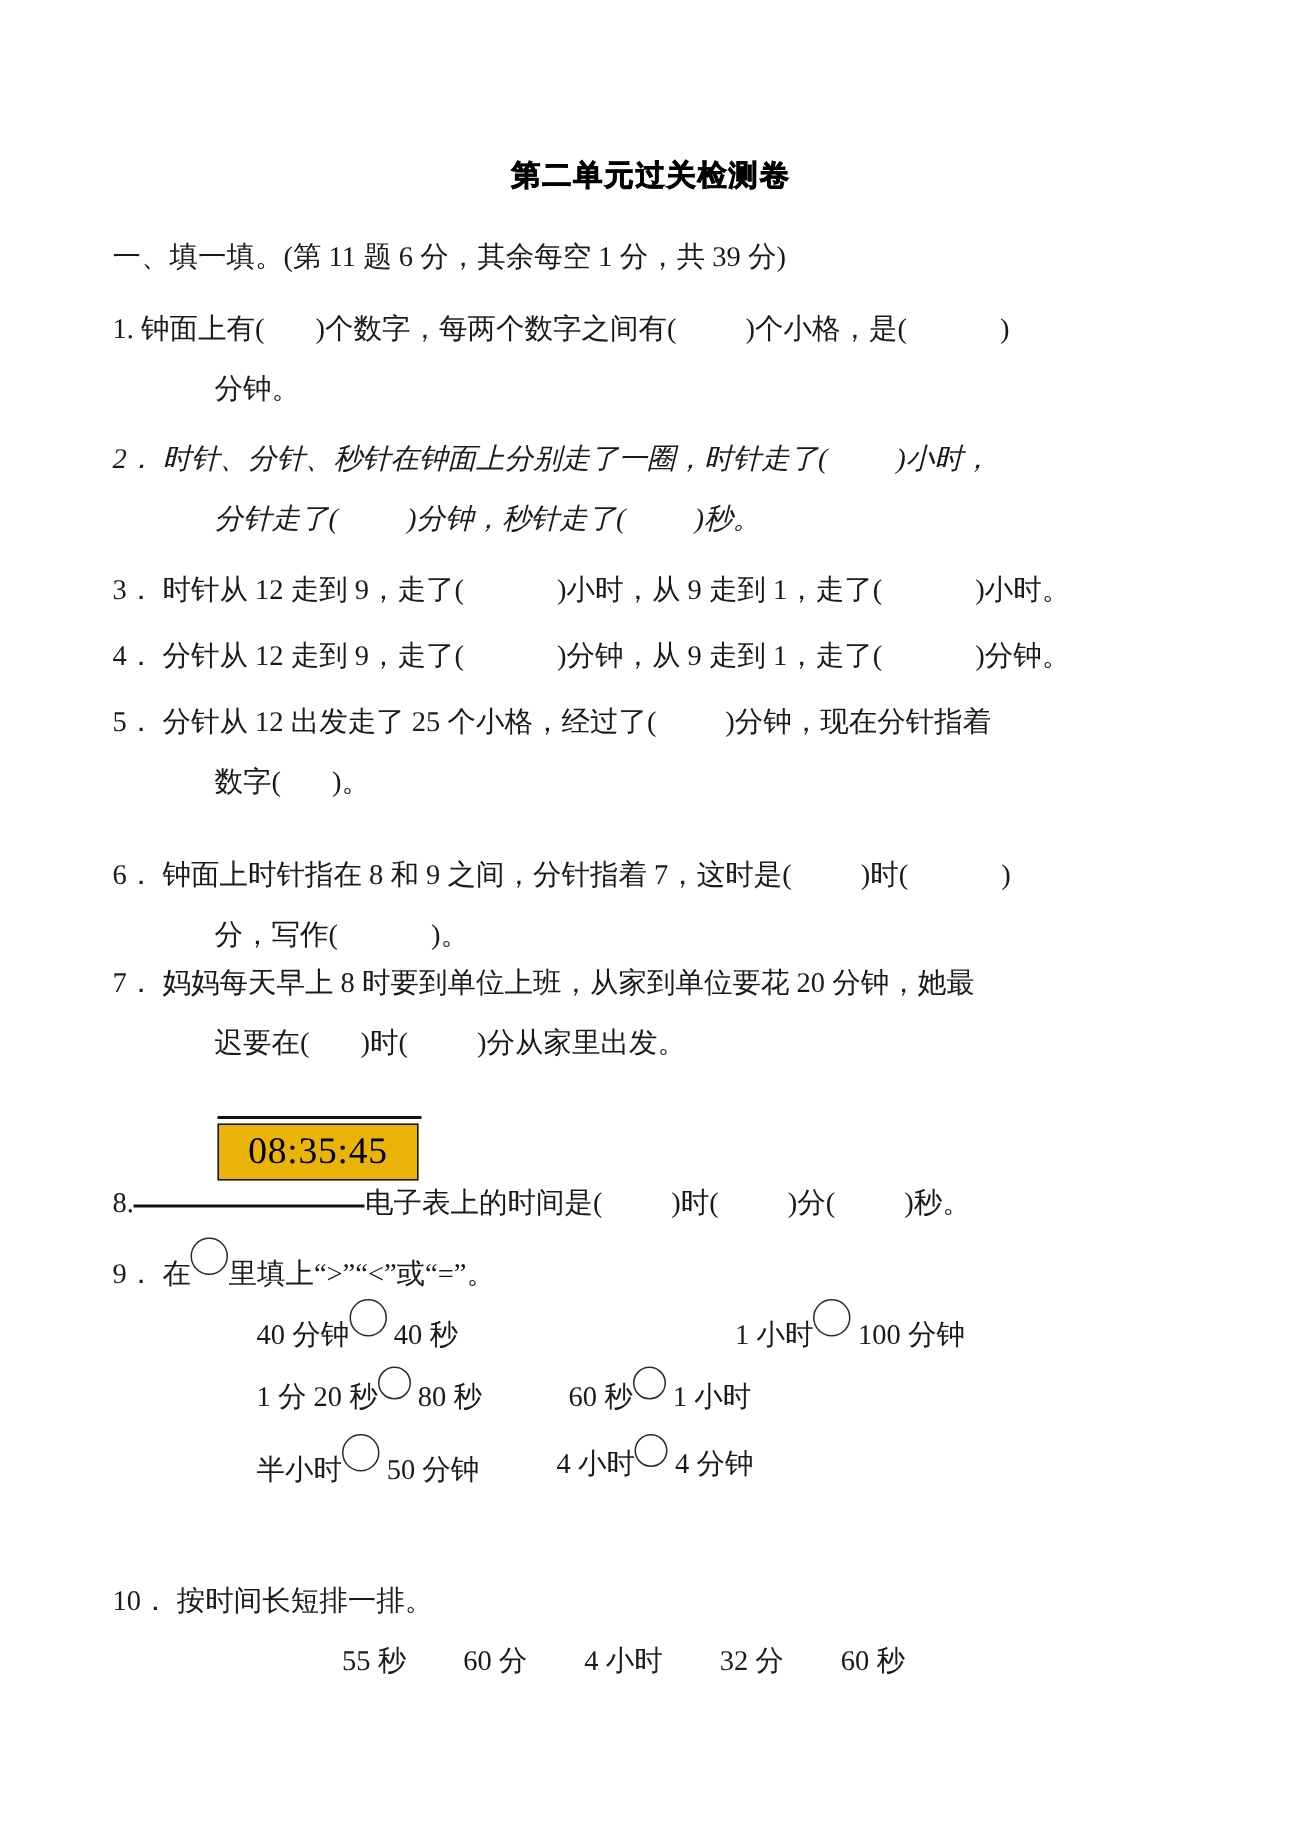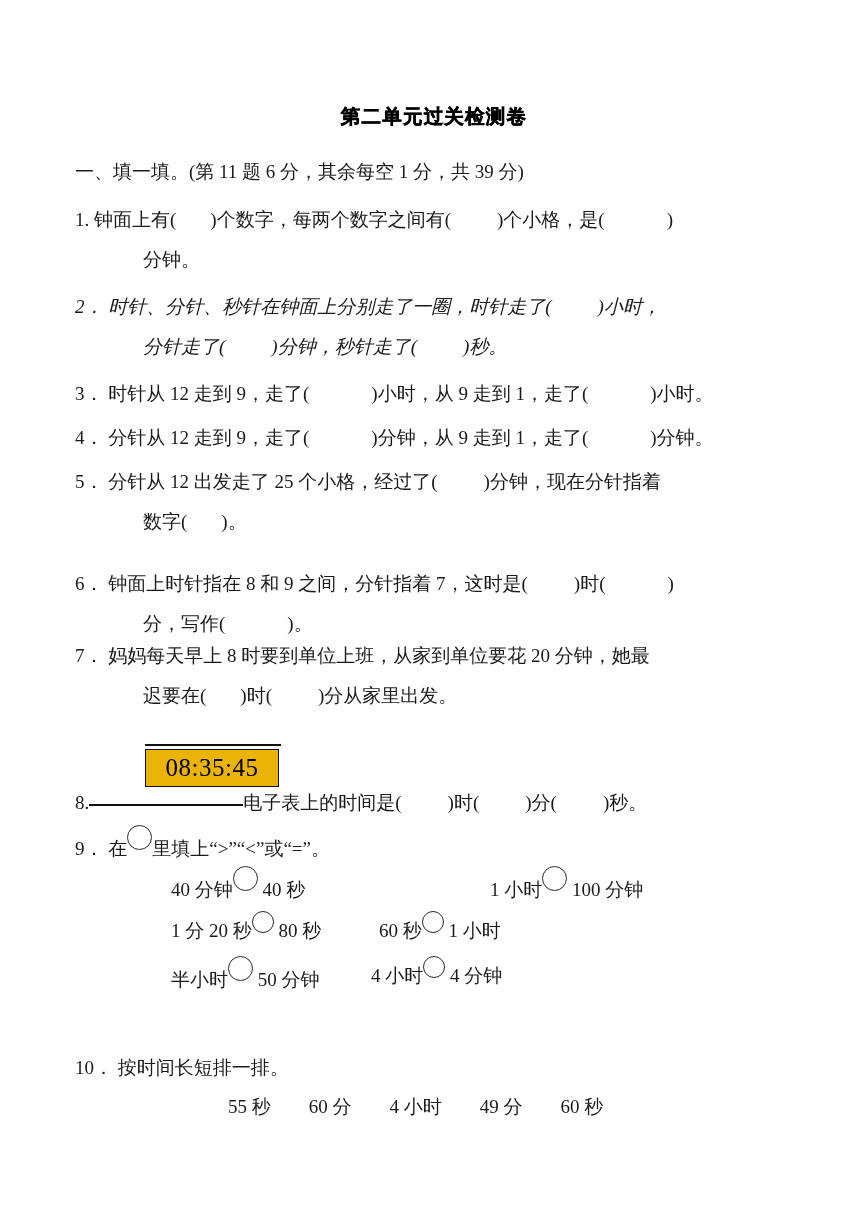--- a/index.html
+++ b/index.html
@@ -295,16 +295,16 @@
       <span class="cmp-item" style="left:296px;"><span>4 小时</span><span class="circ small"></span>&nbsp;<span>4 分钟</span></span>
     </div>
 
   </div>
 
   <div class="q10">
     <span class="num">10．</span>
     <span>按时间长短排一排。</span>
   </div>
   <div class="q10-values">
-    <span class="val">55 秒</span><span class="val">60 分</span><span class="val">4 小时</span><span class="val">49 分</span><span class="val">60 秒</span>
+    <span class="val">55 秒</span><span class="val">60 分</span><span class="val">4 小时</span><span class="val">32 分</span><span class="val">60 秒</span>
   </div>
 
 </div>
 
 </body></html>

